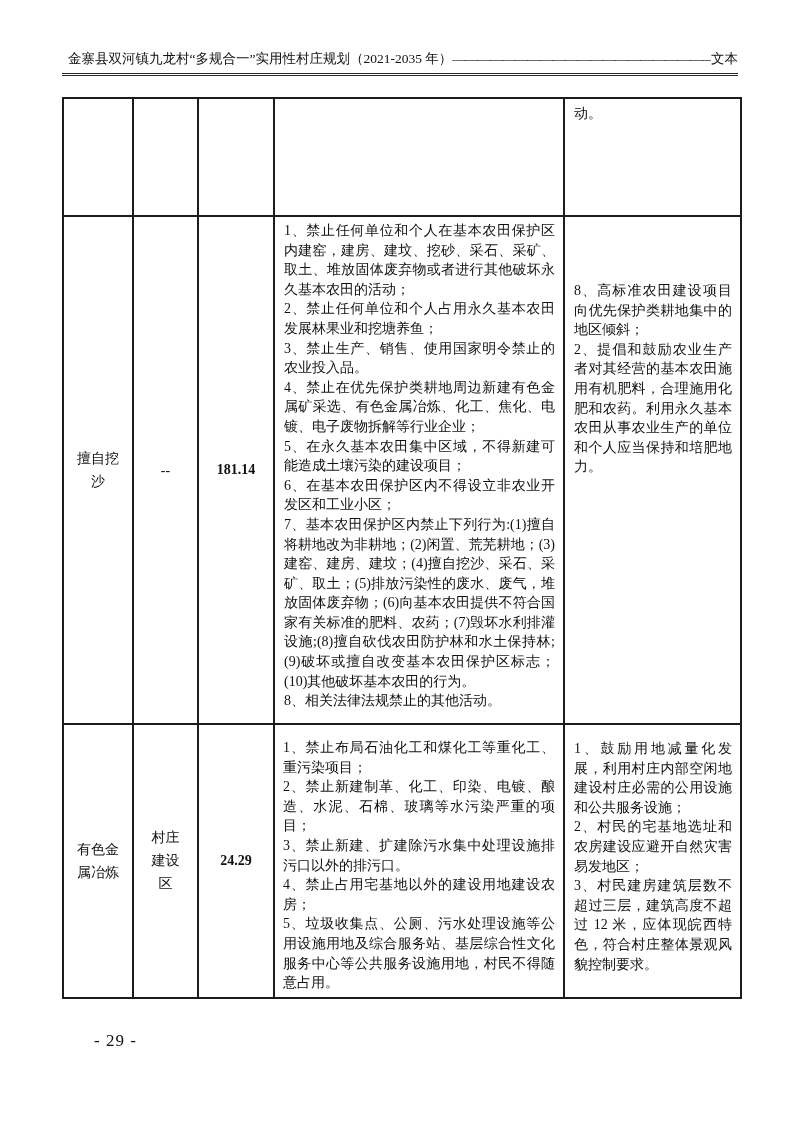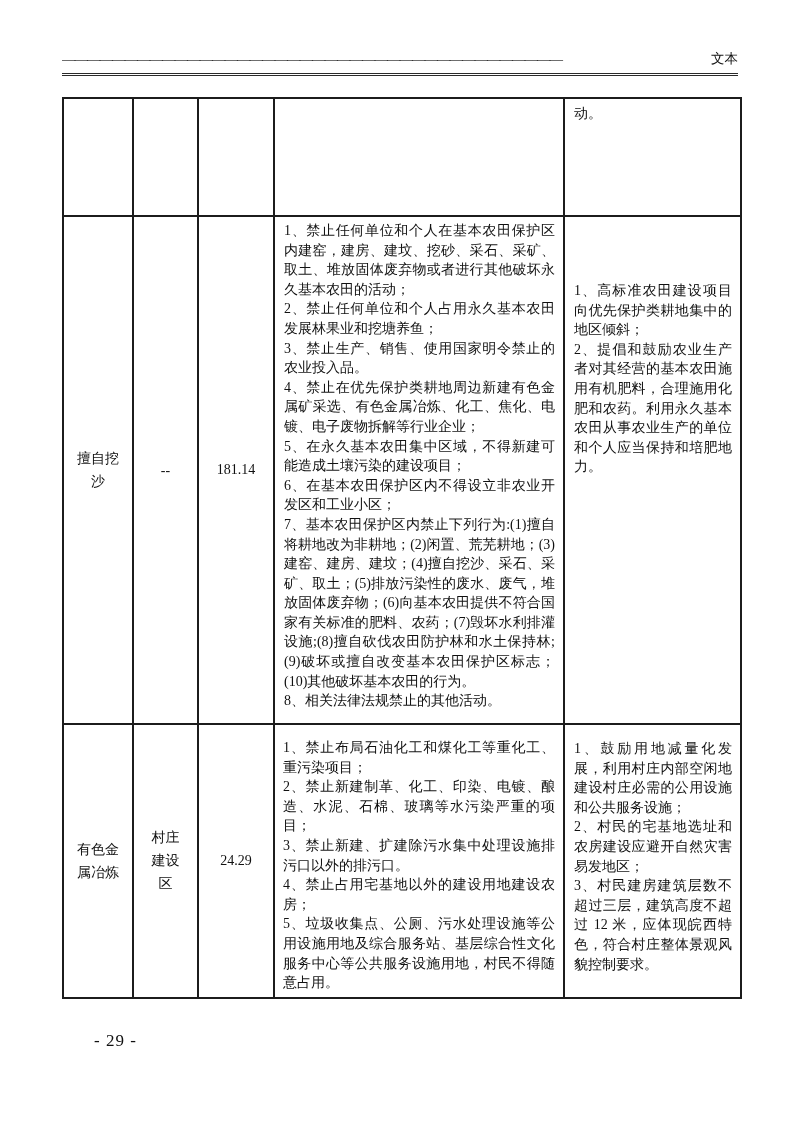--- a/index.html
+++ b/index.html
@@ -59,20 +59,21 @@
   td.c-zone, td.c-sub {
     text-align: center;
     vertical-align: middle;
     line-height: 23px;
     padding: 0 11px;
   }
   td.c-area {
     text-align: center;
     vertical-align: middle;
     padding: 4px;
+    font-weight: bold;
   }
   td.c-text {
     vertical-align: top;
     text-align: justify;
     line-height: 19.6px;
     padding: 4px 8px 4px 9px;
     white-space: pre-line;
   }
   td.c-text.pad-cont  { padding-top: 5px;  }  
   td.c-text.pad-gui2  { padding-top: 64px; }  
@@ -87,20 +88,21 @@
     font-size: 17px;
     letter-spacing: 1px;
   }
 </style>
 </head>
 <body>
 
 <div class="page">
 
   <div class="doc-header">
+    <span class="h-title">金寨县双河镇九龙村“多规合一”实用性村庄规划（2021-2035 年）</span>
     <span class="h-dashes">————————————————————————————————————————</span>
     <span class="h-suffix">文本</span>
   </div>
 
   <table class="zoning">
     <colgroup>
       <col class="w-zone">
       <col class="w-sub">
       <col class="w-area">
       <col class="w-ctrl">
@@ -119,21 +121,21 @@
         <td class="c-sub">--</td>
         <td class="c-area">181.14</td>
         <td class="c-text">1、禁止任何单位和个人在基本农田保护区内建窑，建房、建坟、挖砂、采石、采矿、取土、堆放固体废弃物或者进行其他破坏永久基本农田的活动；
 2、禁止任何单位和个人占用永久基本农田发展林果业和挖塘养鱼；
 3、禁止生产、销售、使用国家明令禁止的农业投入品。
 4、禁止在优先保护类耕地周边新建有色金属矿采选、有色金属冶炼、化工、焦化、电镀、电子废物拆解等行业企业；
 5、在永久基本农田集中区域，不得新建可能造成土壤污染的建设项目；
 6、在基本农田保护区内不得设立非农业开发区和工业小区；
 7、基本农田保护区内禁止下列行为:(1)擅自将耕地改为非耕地；(2)闲置、荒芜耕地；(3)建窑、建房、建坟；(4)擅自挖沙、采石、采矿、取土；(5)排放污染性的废水、废气，堆放固体废弃物；(6)向基本农田提供不符合国家有关标准的肥料、农药；(7)毁坏水利排灌设施;(8)擅自砍伐农田防护林和水土保持林;(9)破坏或擅自改变基本农田保护区标志；(10)其他破坏基本农田的行为。
 8、相关法律法规禁止的其他活动。</td>
-        <td class="c-text pad-gui2">1、高标准农田建设项目向优先保护类耕地集中的地区倾斜；
+        <td class="c-text pad-gui2">8、高标准农田建设项目向优先保护类耕地集中的地区倾斜；
 2、提倡和鼓励农业生产者对其经营的基本农田施用有机肥料，合理施用化肥和农药。利用永久基本农田从事农业生产的单位和个人应当保持和培肥地力。</td>
       </tr>
       <tr class="r-vill">
         <td class="c-zone">有色金属冶炼</td>
         <td class="c-sub">村庄建设区</td>
         <td class="c-area">24.29</td>
         <td class="c-text pad-ctrl3">1、禁止布局石油化工和煤化工等重化工、重污染项目；
 2、禁止新建制革、化工、印染、电镀、酿造、水泥、石棉、玻璃等水污染严重的项目；
 3、禁止新建、扩建除污水集中处理设施排污口以外的排污口。
 4、禁止占用宅基地以外的建设用地建设农房；

